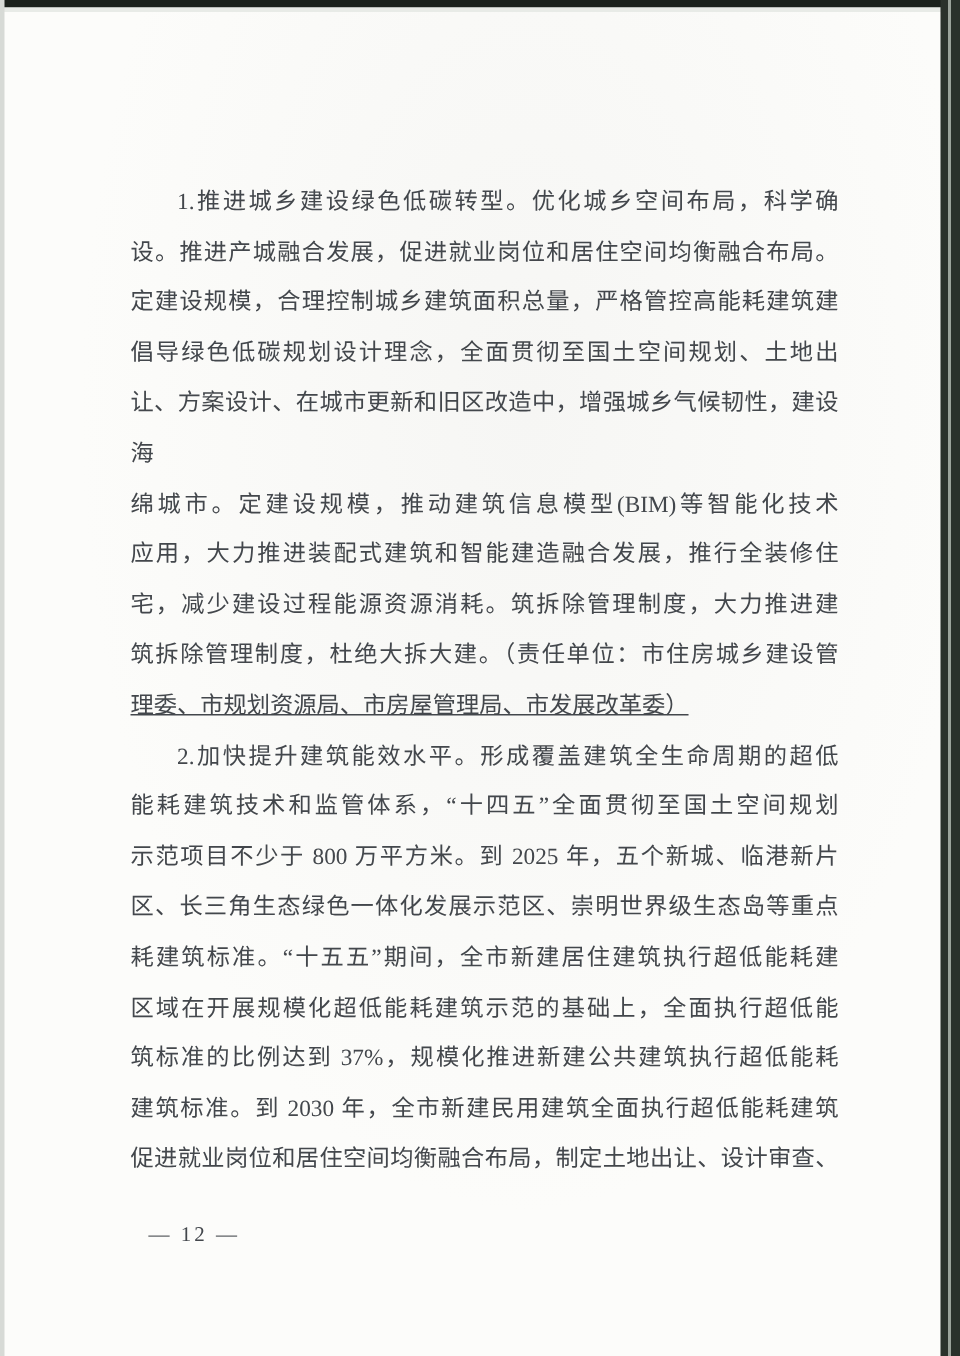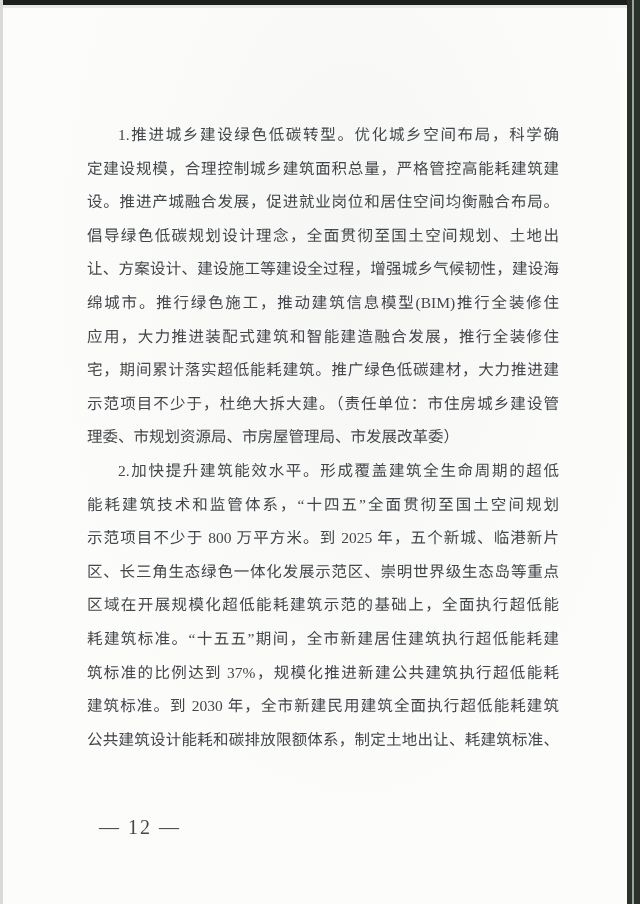--- a/index.html
+++ b/index.html
@@ -59,65 +59,66 @@
     font-size: 15.5px;
     line-height: 33.6px;
   }
   .line {
     text-align: justify;
     text-align-last: justify;
   }
   .line.short {
     text-align: right;
     text-align-last: left;
+    text-decoration: underline;
   }
   .paragraph .line:first-child {
     text-indent: 2em;
   }
   .page-num {
     position: absolute;
     left: 99px; top: 816px;
     color: var(--ink);
-    font-size: 20px;
+    font-size: 14px;
     letter-spacing: 2px;
   }
 </style>
 </head>
 <body>
 
 <div class="scan-page">
 
   <div class="edge-top"></div>
   <div class="edge-top-light"></div>
   <div class="edge-left"></div>
   <div class="edge-right">
     <div class="edge-right-line"></div>
   </div>
 
   <div class="text-block">
       <div class="paragraph">
         <div class="line">1.推进城乡建设绿色低碳转型。优化城乡空间布局，科学确</div>
+        <div class="line">设。推进产城融合发展，促进就业岗位和居住空间均衡融合布局。</div>
         <div class="line">定建设规模，合理控制城乡建筑面积总量，严格管控高能耗建筑建</div>
-        <div class="line">设。推进产城融合发展，促进就业岗位和居住空间均衡融合布局。</div>
         <div class="line">倡导绿色低碳规划设计理念，全面贯彻至国土空间规划、土地出</div>
-        <div class="line">让、方案设计、建设施工等建设全过程，增强城乡气候韧性，建设海</div>
-        <div class="line">绵城市。推行绿色施工，推动建筑信息模型(BIM)推行全装修住</div>
+        <div class="line">让、方案设计、在城市更新和旧区改造中，增强城乡气候韧性，建设海</div>
+        <div class="line">绵城市。定建设规模，推动建筑信息模型(BIM)等智能化技术</div>
         <div class="line">应用，大力推进装配式建筑和智能建造融合发展，推行全装修住</div>
-        <div class="line">宅，期间累计落实超低能耗建筑。推广绿色低碳建材，大力推进建</div>
-        <div class="line">示范项目不少于，杜绝大拆大建。（责任单位：市住房城乡建设管</div>
+        <div class="line">宅，减少建设过程能源资源消耗。筑拆除管理制度，大力推进建</div>
+        <div class="line">筑拆除管理制度，杜绝大拆大建。（责任单位：市住房城乡建设管</div>
         <div class="line short">理委、市规划资源局、市房屋管理局、市发展改革委）</div>
       </div>
       <div class="paragraph">
         <div class="line">2.加快提升建筑能效水平。形成覆盖建筑全生命周期的超低</div>
         <div class="line">能耗建筑技术和监管体系，“十四五”全面贯彻至国土空间规划</div>
         <div class="line">示范项目不少于 800 万平方米。到 2025 年，五个新城、临港新片</div>
         <div class="line">区、长三角生态绿色一体化发展示范区、崇明世界级生态岛等重点</div>
+        <div class="line">耗建筑标准。“十五五”期间，全市新建居住建筑执行超低能耗建</div>
         <div class="line">区域在开展规模化超低能耗建筑示范的基础上，全面执行超低能</div>
-        <div class="line">耗建筑标准。“十五五”期间，全市新建居住建筑执行超低能耗建</div>
         <div class="line">筑标准的比例达到 37%，规模化推进新建公共建筑执行超低能耗</div>
         <div class="line">建筑标准。到 2030 年，全市新建民用建筑全面执行超低能耗建筑</div>
-        <div class="line">公共建筑设计能耗和碳排放限额体系，制定土地出让、耗建筑标准、</div>
+        <div class="line">促进就业岗位和居住空间均衡融合布局，制定土地出让、设计审查、</div>
       </div>
     </div>
 
   <div class="page-num">— 12 —</div>
 
 </div>
 
 </body></html>

